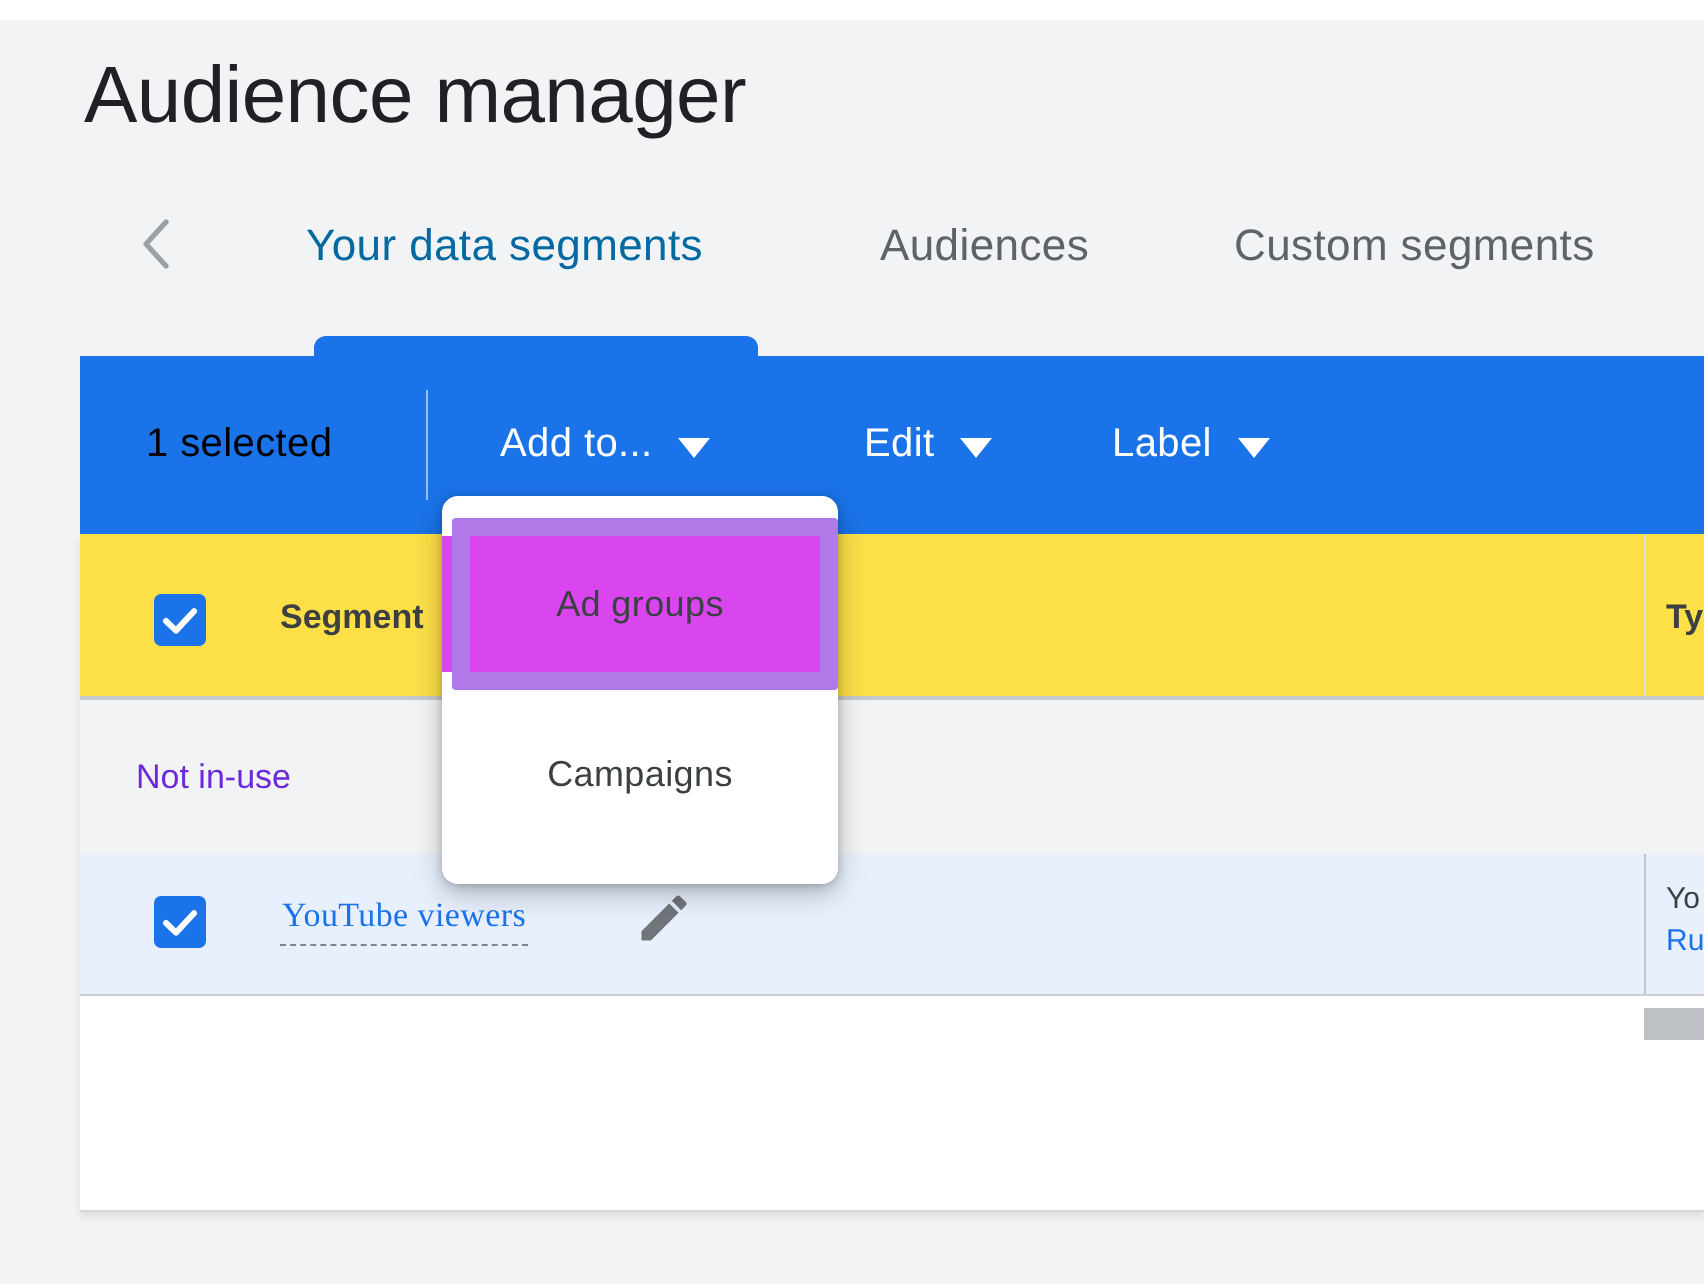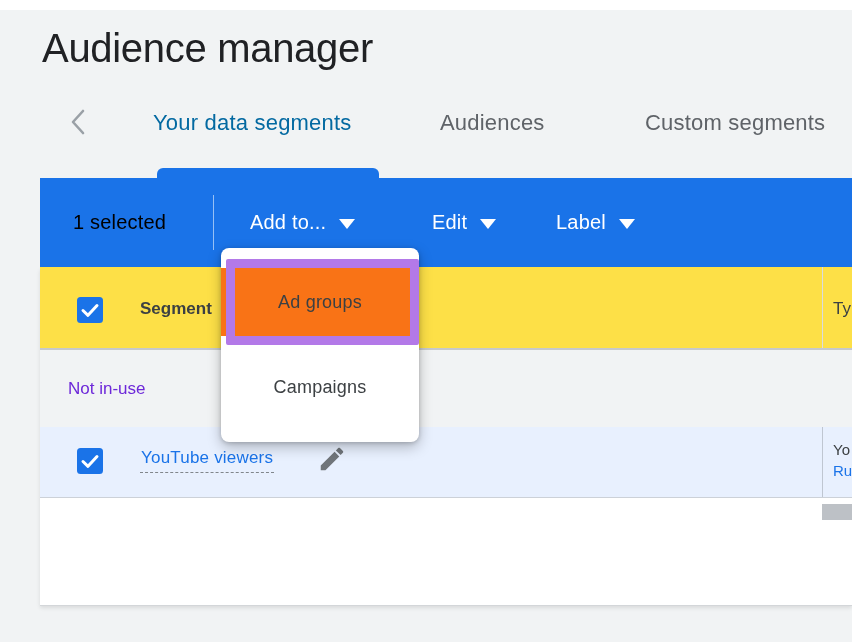--- a/index.html
+++ b/index.html
@@ -14,67 +14,67 @@
   .page-title {
     position:absolute; left:42px; top:26px;
     font-size:40px; font-weight:400; color:#202124; letter-spacing:-0.3px;
   }
   
   .back-btn { position:absolute; left:66px; top:108px; width:24px; height:30px; background:none; border:none; cursor:pointer; }
   .tab { position:absolute; top:110px; background:none; border:none; cursor:pointer;
          font-size:22px; letter-spacing:0.2px; color:#5f6368; font-weight:400;
          font-family:"Liberation Sans","DejaVu Sans",sans-serif; }
   .tab.active { color:#0369a1; font-weight:500; }
-  .tab-1 { left:153px; } .tab-2 { left:440px; } .tab-3 { left:645px;text-align:center; }
+  .tab-1 { left:153px; } .tab-2 { left:440px; } .tab-3 { left:617px;text-align:center; }
   .tab-indicator { position:absolute; left:157px; top:168px; width:222px; height:10px;
                    background:#1a73e8; border-radius:6px 6px 0 0; }
   
   .actionbar { position:absolute; left:40px; top:178px; width:812px; height:89px; background:#1a73e8; }
   .sel-count { position:absolute; left:33px; top:0; height:89px; line-height:89px;
                color:#000000; font-size:20px; font-weight:400; letter-spacing:0.2px; }
   .vdiv { position:absolute; left:173px; top:17px; width:1px; height:55px; background:rgba(255,255,255,0.55); }
   .bar-menu { position:absolute; top:0; height:89px; display:flex; align-items:center; gap:13px;
               background:none; border:none; cursor:pointer; color:#ffffff; font-size:20px; font-weight:500;
               letter-spacing:0.2px; font-family:"Liberation Sans","DejaVu Sans",sans-serif; }
   .menu-addto { left:210px; } .menu-edit { left:392px; } .menu-label { left:516px; }
   .caret { width:0; height:0; border-left:8.5px solid transparent; border-right:8.5px solid transparent;
            border-top:10px solid #ffffff; margin-top:3px; }
   
   .panel { position:absolute; left:40px; top:267px; width:812px; height:338px; background:#ffffff;
            box-shadow:0 1px 0 #d3d6d9, 0 3px 4px rgba(0,0,0,0.10); }
   .thead { position:relative; height:83px; border-bottom:2px solid #c6c9cc; background:#fde047; }
   .th-segment { position:absolute; left:100px; top:0; height:83px; line-height:83px;
                 font-size:17px; font-weight:700; color:#3c4043; white-space:nowrap; }
   .th-type { position:absolute; left:793px; top:0; height:83px; line-height:83px;
-             font-size:17px; font-weight:400; color:#3c4043; }
+             font-size:17px; font-weight:700; color:#3c4043; }
   .col-div { position:absolute; left:782px; top:0; bottom:0; width:1px; background:#dadce0; }
   .group-row { position:relative; height:77px; background:#f1f3f4; }
   .group-label { position:absolute; left:28px; top:0; height:77px; line-height:77px;
                  font-size:17px; color:#6d28d9; }
   .data-row { position:relative; height:71px; background:#e8f0fe; border-bottom:1px solid #ccd1d8; }
   .data-row .col-div { background:#bfc6d1; }
   .checkbox { position:absolute; width:26px; height:26px; border:none; background:none; padding:0; cursor:pointer; }
   .cb-head { left:37px; top:30px; }
   .cb-row  { left:37px; top:21px; }
   .seg-link { position:absolute; left:100px; top:21px; background:none; border:none; cursor:pointer;
               font-size:17px; color:#1a73e8; letter-spacing:0.2px;
               border-bottom:1px dashed #80868b; padding:0 1px 4px 1px;
-              font-family:Liberation Sans, sans-serif; }
+              font-family:Liberation Serif, serif; }
   .edit-btn { position:absolute; left:276px; top:17px; width:32px; height:32px; background:none; border:none; cursor:pointer; }
   .type-cell { position:absolute; left:793px; top:12px; font-size:15px; line-height:21px; }
   .type-line1 { color:#3c4043; } .type-line2 { color:#1a73e8; }
   .scroll-thumb { position:absolute; left:782px; top:237px; width:30px; height:16px; background:#bdc1c6; cursor:grab; }
   
   .dropdown { position:absolute; left:221px; top:248px; width:198px; height:194px; background:#ffffff;
               border-radius:8px; box-shadow:0 5px 14px rgba(0,0,0,0.25), 0 1px 4px rgba(0,0,0,0.18);
               padding-top:20px; z-index:5; }
   .dd-item { display:flex; align-items:center; justify-content:center; width:100%; height:68px;
              background:none; border:none; cursor:pointer; font-size:18px; color:#3c4043;
              letter-spacing:0.2px; font-family:"Liberation Sans","DejaVu Sans",sans-serif; }
-  .dd-item.hovered { background:#f97316;text-align:right; }
+  .dd-item.hovered { background:#d946ef;text-align:right; }
   .dd-item + .dd-item { margin-top:17px; }
   
   .purple-box { position:absolute; left:226px; top:259px; width:193px; height:86px;
                 border:9px solid #b379e8; border-radius:2px; z-index:6; pointer-events:none; }
 </style>
 </head>
 <body>
 
 <div class="page">
   <div class="top-strip"></div>

